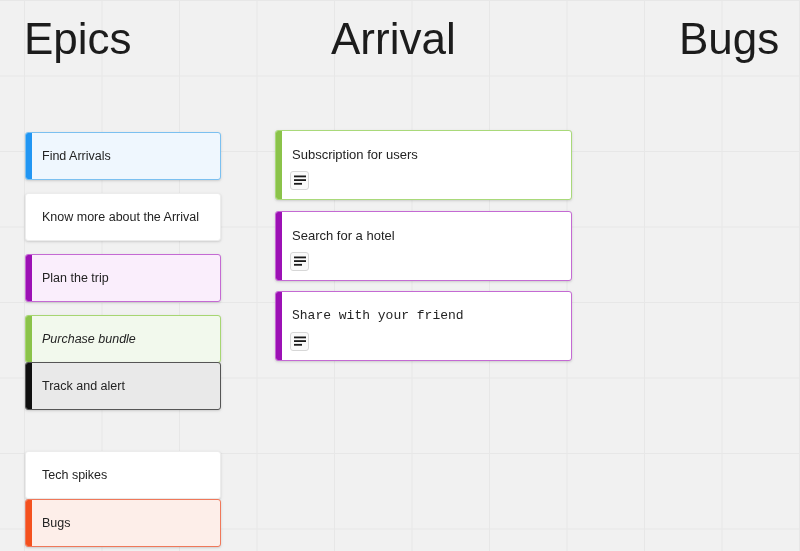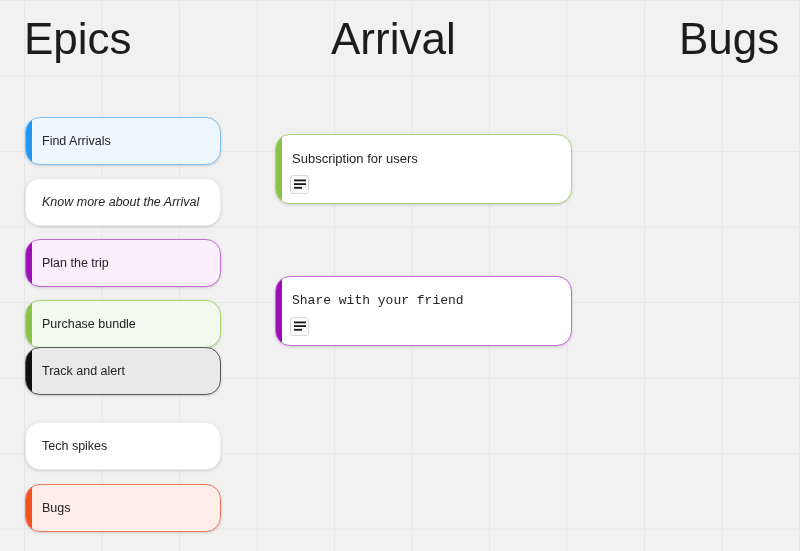--- a/index.html
+++ b/index.html
@@ -40,25 +40,26 @@
     line-height: 1;
     white-space: nowrap;
   }
   #title-epics   { left: 24px;  top: 17px; }
   #title-backlog { left: 331px; top: 17px; }
   #title-bugs    { left: 679px; top: 17px; }
 
   
   .card {
     position: absolute;
-    border-radius: 15px;
+    border-radius: 3px;
     background: #ffffff;
     border: 1px solid rgba(0,0,0,0.06);
     box-shadow: 0 1px 2px rgba(0,0,0,0.10), 0 1px 4px rgba(0,0,0,0.06);
     overflow: hidden;
+    margin-top: 15px;
   }
   .card .accent {
     position: absolute;
     left: 0; top: 0; bottom: 0;
     width: 6px;
   }
   .card .card-title {
     position: absolute;
     left: 16px;
     font-size: 12.5px;
@@ -102,62 +103,73 @@
 
   <div id="title-backlog" class="col-title">Arrival</div>
 
   <div id="title-bugs" class="col-title">Bugs</div>
 
   <div class="card epic" style="top: 117px; background: rgb(239, 247, 254); border-color: rgb(123, 192, 240);">
     <span class="accent" style="background: rgb(33, 150, 243);"></span>
     <span class="card-title">Find Arrivals</span>
   </div>
 
-  <div class="card epic plain" style="top: 178px; background: rgb(255, 255, 255); border-color: rgb(236, 236, 236); font-style: italic;">
+  <div class="card epic plain" style="top: 178px; background: rgb(255, 255, 255); border-color: rgb(236, 236, 236);">
 
     <span class="card-title">Know more about the Arrival</span>
   </div>
 
   <div class="card epic" style="top: 239px; background: rgb(250, 238, 252); border-color: rgb(196, 106, 211);">
     <span class="accent" style="background: rgb(156, 17, 181);"></span>
     <span class="card-title">Plan the trip</span>
   </div>
 
-  <div class="card epic" style="top: 300px; background: rgb(242, 249, 237); border-color: rgb(167, 214, 114);">
+  <div class="card epic" style="top: 300px; background: rgb(242, 249, 237); border-color: rgb(167, 214, 114); font-style: italic;">
     <span class="accent" style="background: rgb(139, 195, 74);"></span>
     <span class="card-title">Purchase bundle</span>
   </div>
 
   <div class="card epic" style="top: 347px; background: rgb(233, 233, 233); border-color: rgb(85, 85, 85);">
     <span class="accent" style="background: rgb(16, 16, 16);"></span>
     <span class="card-title">Track and alert</span>
   </div>
 
-  <div class="card epic plain" style="top: 422px; background: rgb(255, 255, 255); border-color: rgb(236, 236, 236); text-align: center;">
+  <div class="card epic plain" style="top: 436px; background: rgb(255, 255, 255); border-color: rgb(236, 236, 236); text-align: center;">
 
     <span class="card-title">Tech spikes</span>
   </div>
 
   <div class="card epic" style="top: 484px; background: rgb(253, 238, 233); border-color: rgb(239, 120, 90);">
     <span class="accent" style="background: rgb(244, 81, 30);"></span>
     <span class="card-title">Bugs</span>
   </div>
 
-  <div class="card backlog" style="top: 134px; background: rgb(255, 255, 255); border-color: rgb(169, 217, 122); text-decoration: underline;">
+  <div class="card backlog" style="top: 115px; background: rgb(255, 255, 255); border-color: rgb(169, 217, 122); text-decoration: underline;">
     <span class="accent" style="background: rgb(139, 195, 74);"></span>
     <span class="card-title">Subscription for users</span>
     <span class="note-icon">
       <svg width="12" height="11" viewBox="0 0 12 11" aria-hidden="true">
         <rect x="0" y="0.5" width="12" height="1.8" fill="#1a1a1a"></rect>
         <rect x="0" y="4.2" width="12" height="1.8" fill="#1a1a1a"></rect>
         <rect x="0" y="7.9" width="8" height="1.8" fill="#1a1a1a"></rect>
       </svg>
     </span>
   </div>
 
+  <div class="card backlog" style="top: 196px; background: rgb(255, 255, 255); border-color: rgb(196, 106, 211);">
+    <span class="accent" style="background: rgb(156, 17, 181);"></span>
+    <span class="card-title">Search for a hotel</span>
+    <span class="note-icon">
+      <svg width="12" height="11" viewBox="0 0 12 11" aria-hidden="true">
+        <rect x="0" y="0.5" width="12" height="1.8" fill="#1a1a1a"></rect>
+        <rect x="0" y="4.2" width="12" height="1.8" fill="#1a1a1a"></rect>
+        <rect x="0" y="7.9" width="8" height="1.8" fill="#1a1a1a"></rect>
+      </svg>
+    </span>
+  </div>
 
   <div class="card backlog" style="top: 276px; background: rgb(255, 255, 255); border-color: rgb(196, 106, 211); font-family: Liberation Mono, monospace;">
     <span class="accent" style="background: rgb(156, 17, 181);"></span>
     <span class="card-title">Share with your friend</span>
     <span class="note-icon">
       <svg width="12" height="11" viewBox="0 0 12 11" aria-hidden="true">
         <rect x="0" y="0.5" width="12" height="1.8" fill="#1a1a1a"></rect>
         <rect x="0" y="4.2" width="12" height="1.8" fill="#1a1a1a"></rect>
         <rect x="0" y="7.9" width="8" height="1.8" fill="#1a1a1a"></rect>
       </svg>

